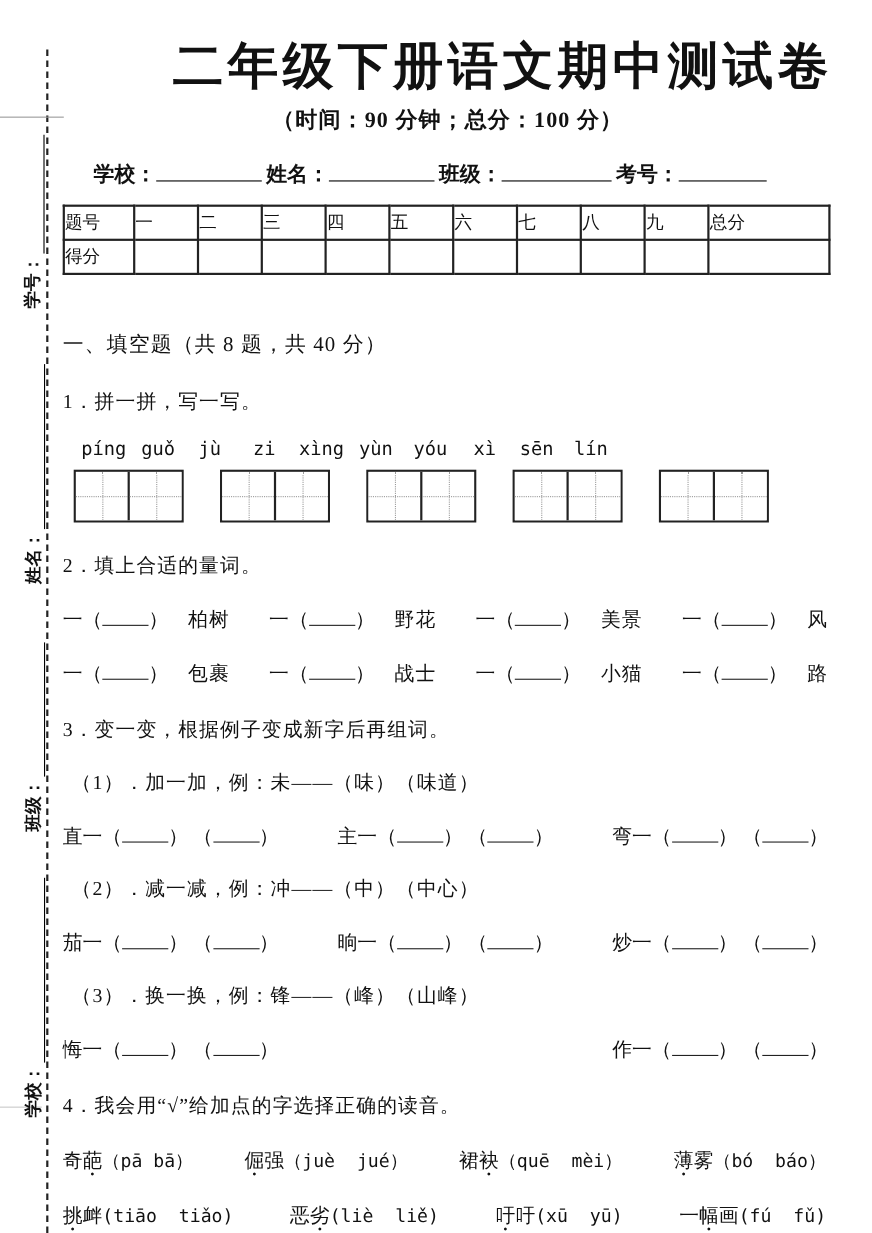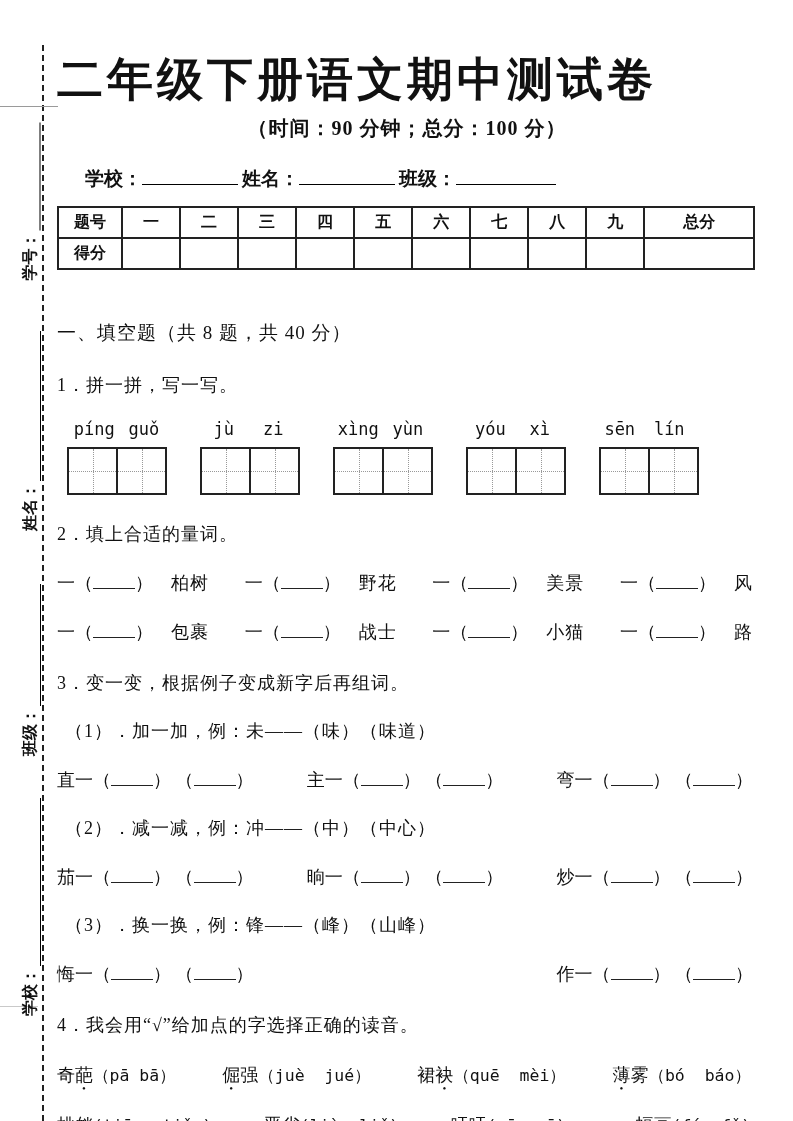--- a/index.html
+++ b/index.html
@@ -27,49 +27,49 @@
     font-family:"Liberation Sans", sans-serif;
     font-weight:bold; font-size:16px; white-space:nowrap;
   }
   .margin-field .u-blank { margin-left:2px; }
   .u-blank { display:inline-block; border-bottom:1.5px solid #000; height:1.05em; vertical-align:baseline; }
 
   
   .content { position:absolute; left:57px; top:0; width:700px; }
 
   .exam-title {
-    margin:52px 0 0 0; text-align:left;
+    margin:32px 0 0 0; text-align:right;
     font-family:"Liberation Sans", sans-serif;
     font-size:46px; font-weight:bold; letter-spacing:4px; line-height:1.2;
   }
   .exam-subtitle {
     margin-top:8px; text-align:center;
     font-size:20px; font-weight:bold; letter-spacing:1px;
   }
 
   .info-line {
     margin-top:22px; padding-left:28px;
     font-size:19px; font-weight:bold;
     display:flex; align-items:flex-end;
   }
   .info-field { margin-right:4px; white-space:nowrap; }
 
   table.score-table {
     margin-top:14px; border-collapse:collapse; width:698px;
     font-size:16px;
   }
   table.score-table td {
-    border:2px solid #222; height:29px; text-align:center; padding:0;font-weight:bold;
+    border:2px solid #222; height:29px; text-align:left; padding:0;
   }
   td.c-label { width:62px; }
 
   .section-heading { margin-top:50px; font-size:19px; font-weight:normal; letter-spacing:1px; }
   .q-text { margin-top:27px; font-size:18px; letter-spacing:1px; }
 
-  .pinyin-row { margin-top:22px; display:flex; gap:33px; padding-left:10px;
+  .pinyin-row { margin-top:22px; display:flex; padding-left:10px;
     font-family:"DejaVu Sans Mono", monospace; font-size:17px; }
   .pinyin-group { width:99px; display:flex; justify-content:space-around; }
 
   .boxes-row { margin-top:8px; display:flex; gap:33px; padding-left:10px; }
   .tian-group { display:inline-flex; border:2px solid #222; }
   .tian { position:relative; width:47px; height:44px; background:#fff; }
   .tian + .tian { border-left:2px solid #222; }
   .tian::before { content:""; position:absolute; left:50%; top:0; bottom:0; width:0; border-left:1.5px dotted #999; }
   .tian::after  { content:""; position:absolute; top:50%; left:0; right:0; height:0; border-top:1.5px dotted #999; }
 
@@ -115,20 +115,21 @@
 
   <div class="content">
 
     <div class="exam-title">二年级下册语文期中测试卷</div>
     <div class="exam-subtitle">（时间：90 分钟；总分：100 分）</div>
 
     <div class="info-line">
       <span class="info-field"><span>学校：</span><span class="u-blank" style="width:96px;"></span></span>
       <span class="info-field"><span>姓名：</span><span class="u-blank" style="width:96px;"></span></span>
       <span class="info-field"><span>班级：</span><span class="u-blank" style="width:100px;"></span></span>
+      <span class="info-field"><span>考号：</span><span class="u-blank" style="width:80px;"></span></span>
     </div>
 
     <table class="score-table">
       <tbody>
           <tr>
         <td class="c-label">题号</td>
         <td>一</td>
         <td>二</td>
         <td>三</td>
         <td>四</td>

